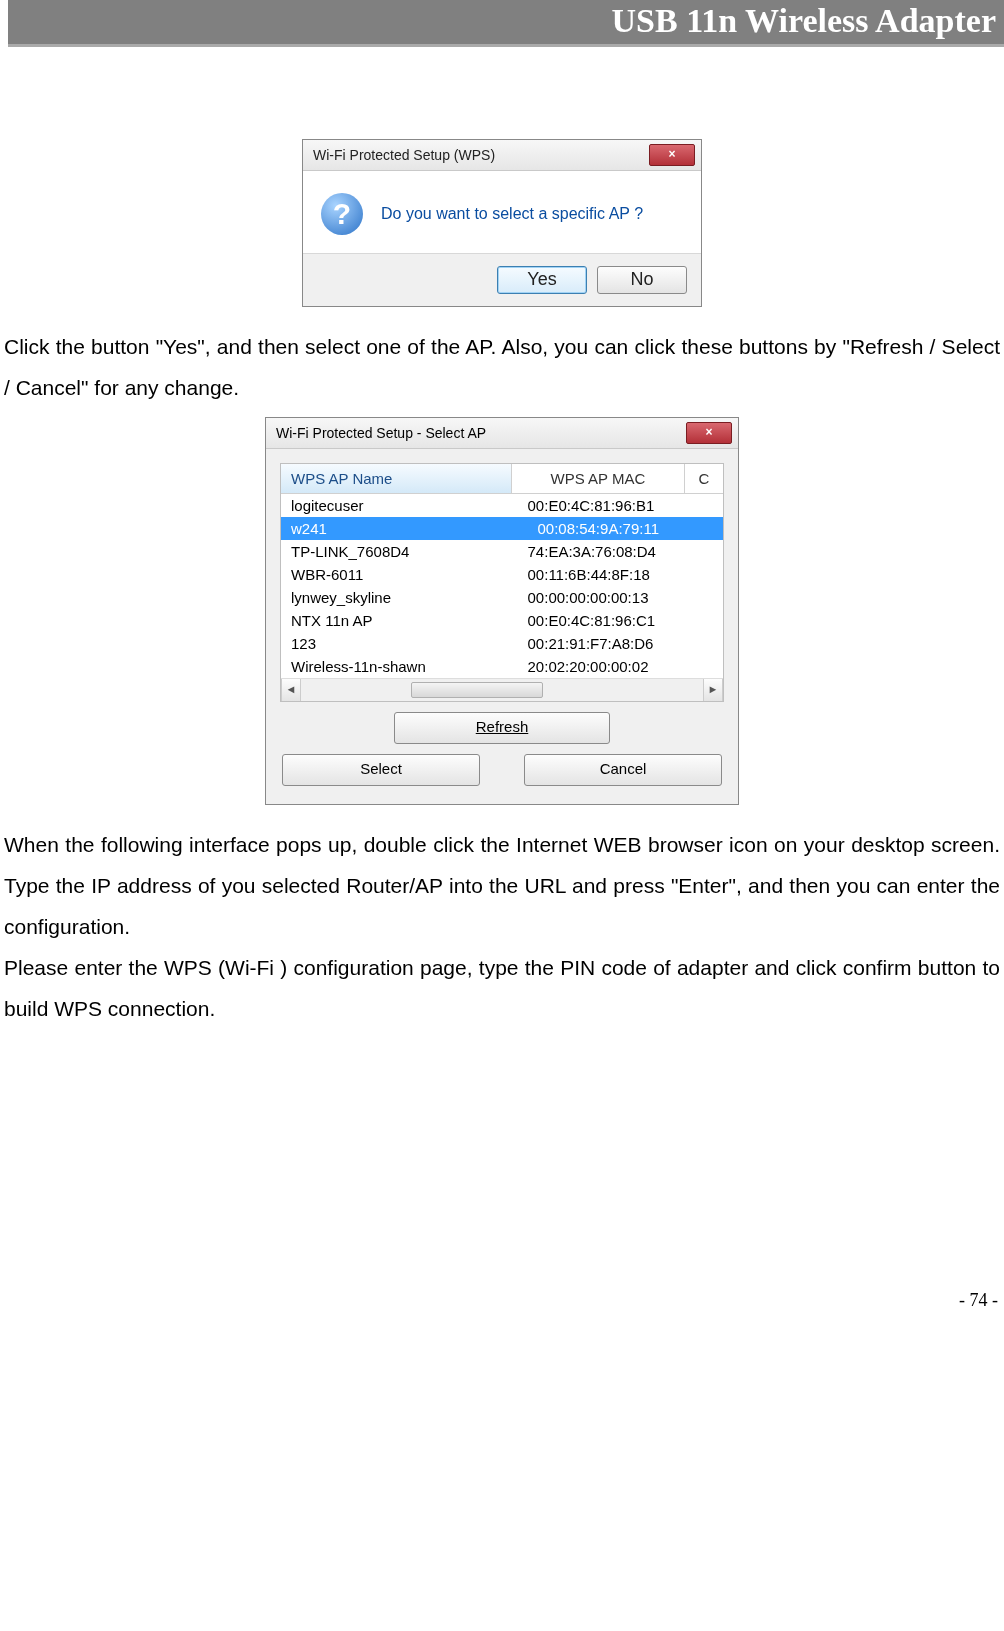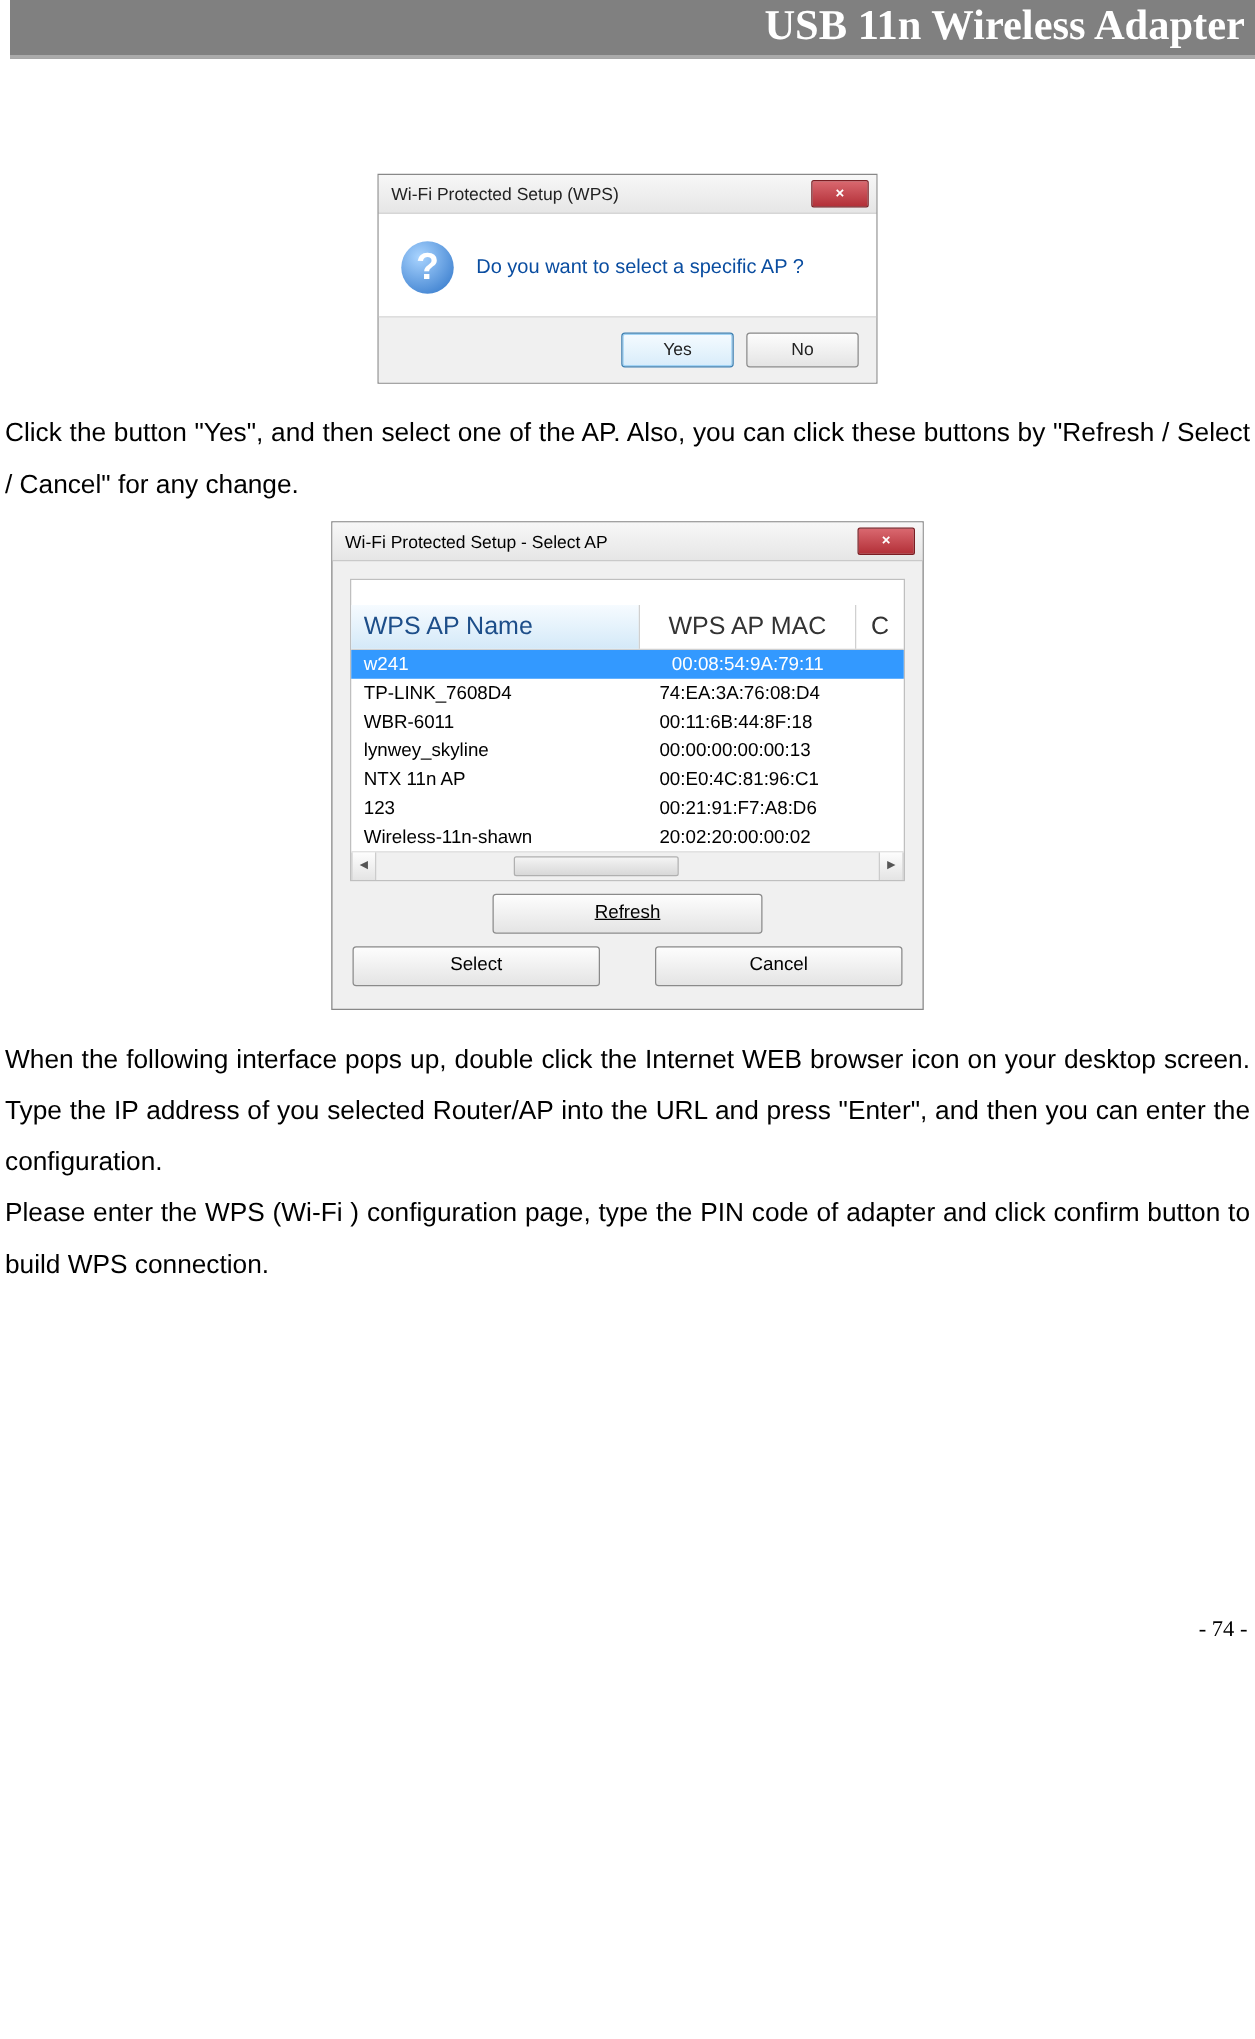--- a/index.html
+++ b/index.html
@@ -95,21 +95,21 @@
     background: #f0f0f0;
     border-top: 1px solid #d8d8d8;
     display: flex;
     justify-content: flex-end;
     gap: 10px;
     padding: 12px 14px;
   }
   .win-btn {
     min-width: 88px;
     height: 26px;
-    font-size: 14px;
+    font-size: 18px;
     background: linear-gradient(#fdfdfd,#e4e4e4);
     border: 1px solid #8a8a8a;
     border-radius: 3px;
     text-align: center;
     line-height: 24px;
   }
   .win-btn.default {
     border: 1px solid #3c7fb1;
     box-shadow: 0 0 0 1px #a1d3f5 inset;
     background: linear-gradient(#f5fbff,#d8ecfa);
@@ -144,23 +144,22 @@
     background: #fff;
     border: 1px solid #bfbfbf;
     font-size: 15px;
   }
   .ap-header {
     display: flex;
     border-bottom: 1px solid #d0d0d0;
   }
   .ap-head-cell {
     padding: 6px 10px;
-    font-size: 20px;
+    font-size: 15px;
     color: #333;
-    margin-top: 20px;
   }
   .ap-head-cell.name {
     width: 232px;
     background: linear-gradient(#f6fbff,#d4e9f8);
     border-right: 1px solid #d0d0d0;
     color: #1d4e89;
   }
   .ap-head-cell.mac {
     width: 168px;
     border-right: 1px solid #d0d0d0;
@@ -276,20 +275,24 @@
         <div class="dlg1-close">×</div>
       </div>
       <div class="dlg2-body">
         <div class="ap-table">
           <div class="ap-header">
             <div class="ap-head-cell name">WPS AP Name</div>
             <div class="ap-head-cell mac">WPS AP MAC</div>
             <div class="ap-head-cell c3">C</div>
           </div>
           <div class="ap-rows" id="ap-rows">
+              <div class="ap-row">
+                <div class="ap-cell-name">logitecuser</div>
+                <div class="ap-cell-mac">00:E0:4C:81:96:B1</div>
+              </div>
               <div class="ap-row selected">
                 <div class="ap-cell-name">w241</div>
                 <div class="ap-cell-mac">00:08:54:9A:79:11</div>
               </div>
               <div class="ap-row">
                 <div class="ap-cell-name">TP-LINK_7608D4</div>
                 <div class="ap-cell-mac">74:EA:3A:76:08:D4</div>
               </div>
               <div class="ap-row">
                 <div class="ap-cell-name">WBR-6011</div>

